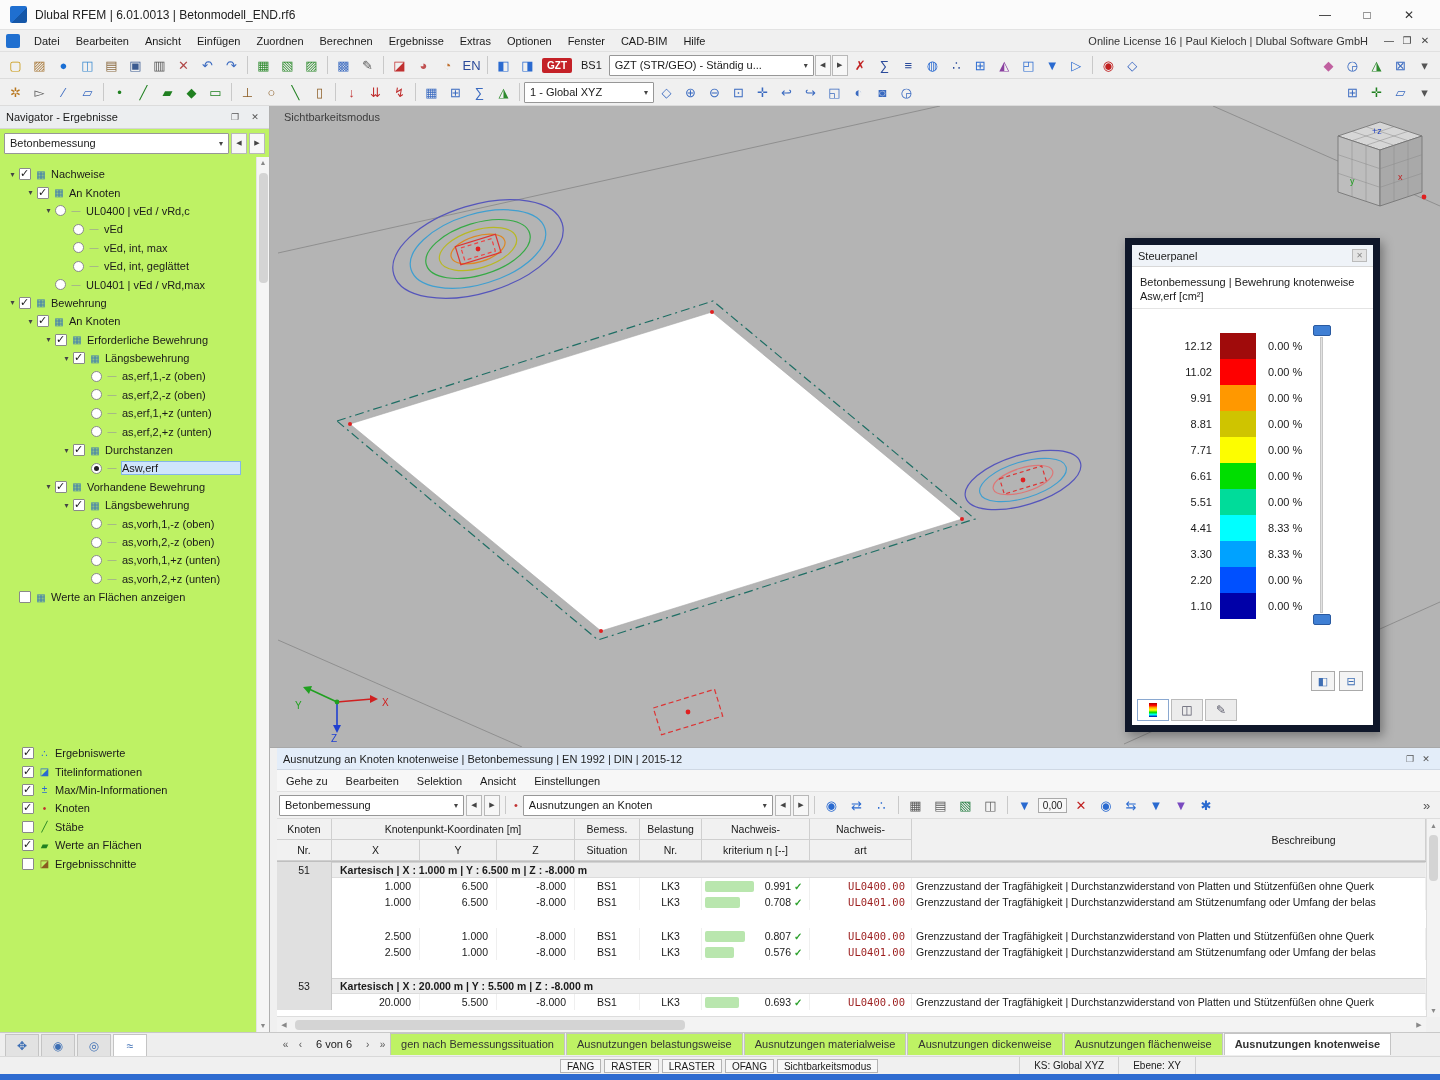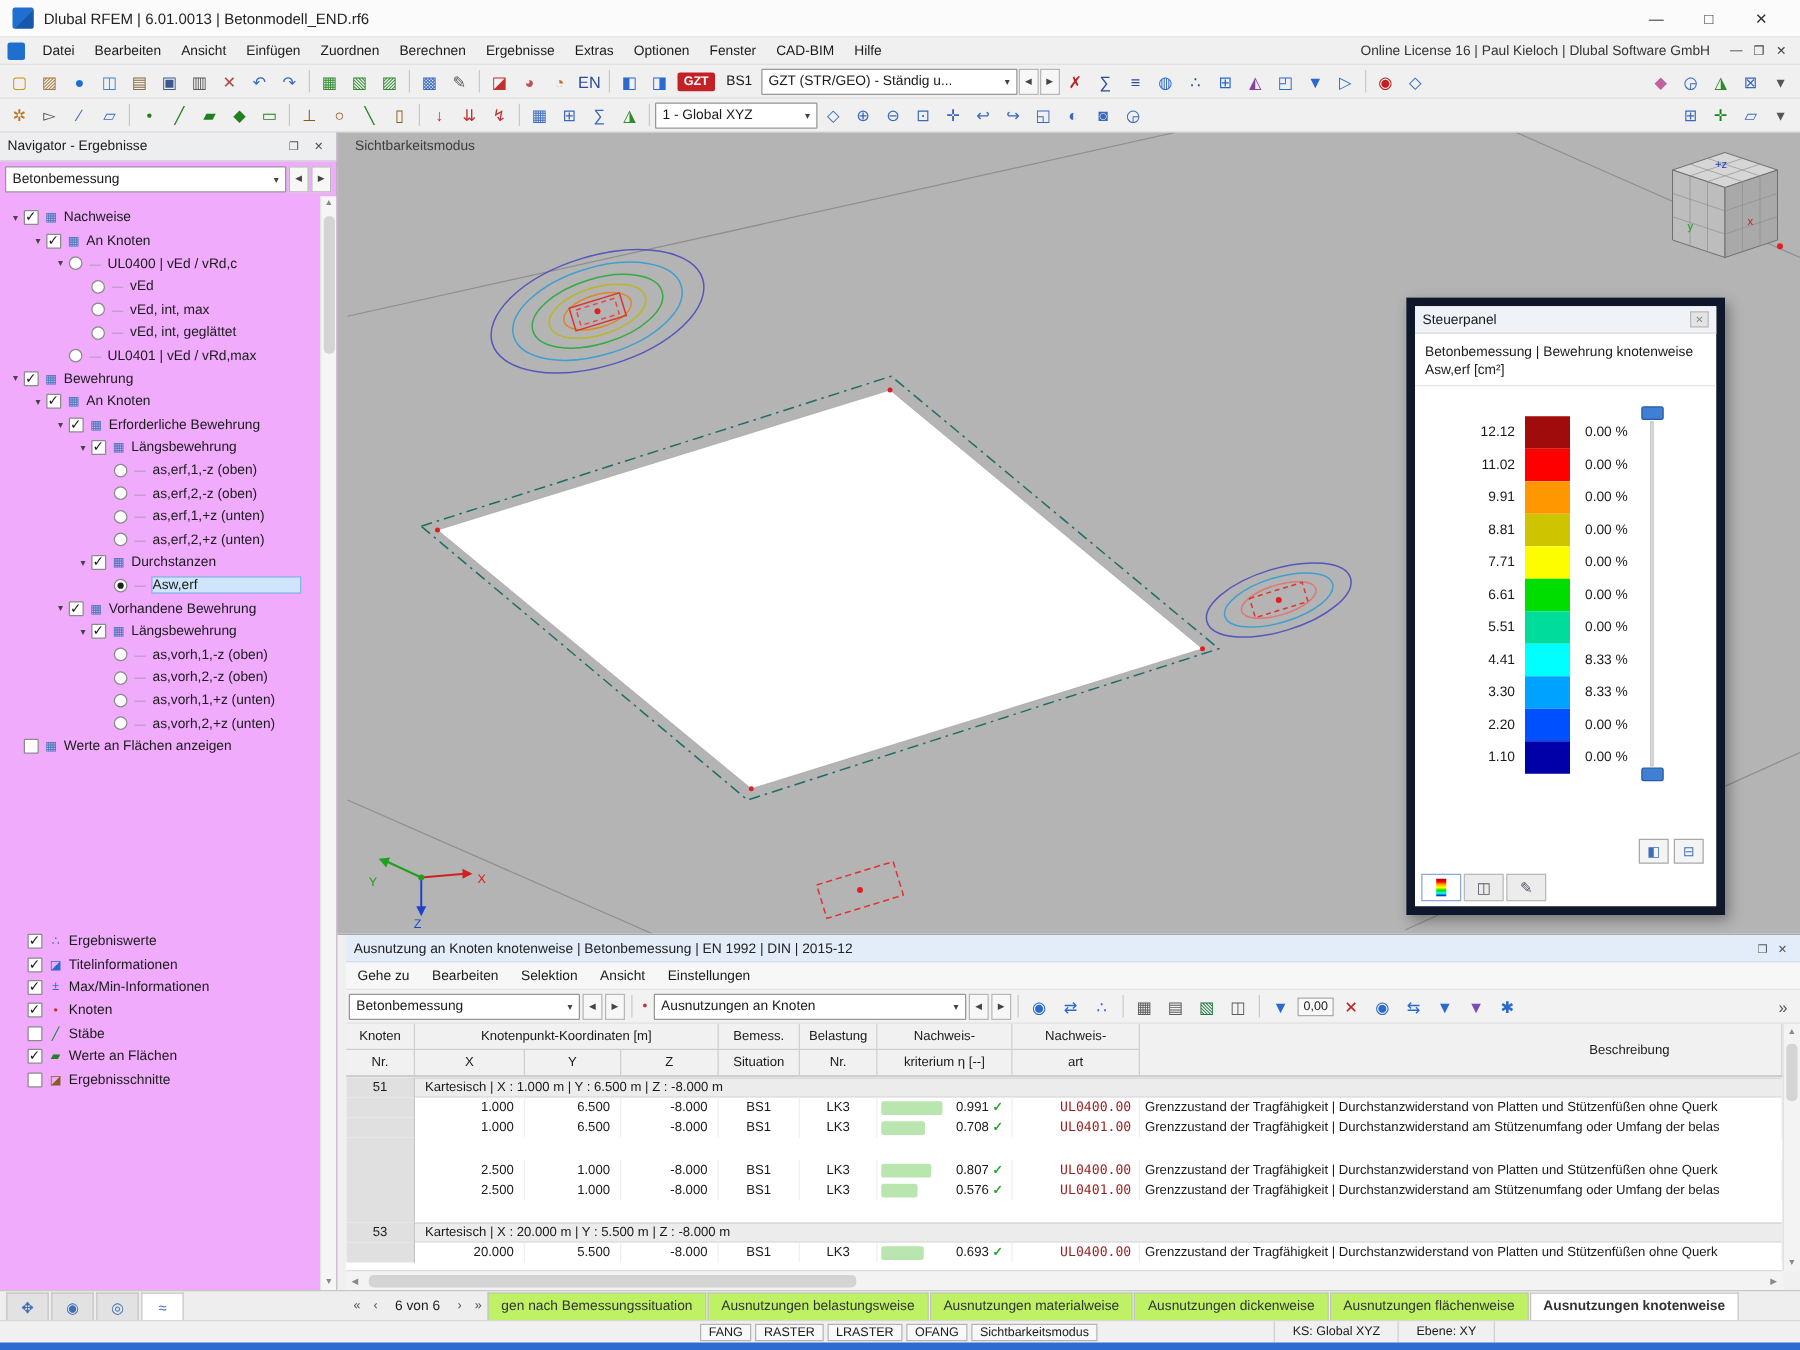--- a/index.html
+++ b/index.html
@@ -26,21 +26,21 @@
 .tsep{width:1px;height:18px;background:#c9c9c9;margin:0 3px;flex:none}
 .badge{background:#c42127;color:#fff;font-weight:bold;font-size:10px;padding:2px 5px;border-radius:2px;flex:none;margin:0 2px}
 .bs1{padding:0 6px;flex:none}
 .combo{height:21px;background:#fff;border:1px solid #979797;display:inline-flex;align-items:center;padding:0 5px;gap:6px;flex:none;border-radius:1px}
 .combo .cval{white-space:nowrap;overflow:hidden}
 .combo .dd{color:#444;font-size:8px}
 .navbtn{width:16px;height:21px;background:#f7f7f7;border:1px solid #b8b8b8;display:inline-flex;align-items:center;justify-content:center;font-size:7px;color:#444;flex:none}
 .tbgroup{display:flex;align-items:center;gap:1px}
 .tbgroup.right{margin-left:auto}
 
-.navigator{position:absolute;left:0;top:106px;width:270px;height:926px;background:#f0abfc;border-right:1px solid #b0b0b0}
+.navigator{position:absolute;left:0;top:106px;width:270px;height:926px;background:#bef264;border-right:1px solid #b0b0b0}
 .nav-header{position:absolute;top:0;left:0;right:0;height:23px;background:#eceef0;border-bottom:1px solid #d5d5d5;display:flex;align-items:center;padding:0 6px;gap:4px}
 .nav-header .ttl{flex:1}
 .nh-btn{width:16px;height:16px;display:flex;align-items:center;justify-content:center;color:#555;font-size:9px}
 .nav-combo{position:absolute;top:23px;left:0;right:0;height:28px;display:flex;align-items:center;padding:3px 4px;gap:2px}
 .nav-combo .combo{flex:1}
 .nav-tree{position:absolute;top:51px;left:0;right:13px;padding-top:8px;overflow:hidden}
 .trow{display:flex;align-items:center;height:18.4px}
 .l0{padding-left:6px}.l1{padding-left:24px}.l2{padding-left:42px}.l3{padding-left:60px}.l4{padding-left:78px}
 .lopt{padding-left:22px}
 .exp{width:13px;color:#444;font-size:8px;text-align:center;flex:none}
@@ -100,41 +100,41 @@
 .chip{border:1px solid #aaa;background:#f8f8f8;padding:1px 4px;font-size:10px;flex:none}
 .dock-body{position:relative;height:198px}
 .cols{display:grid;grid-template-columns:55px 88px 77px 78px 65px 62px 108px 102px 1fr}
 .thead{margin-right:14px;background:#f1f1f1;grid-auto-rows:21px;border-bottom:1px solid #bfbfbf}
 .hc{border-right:1px solid #cfcfcf;border-bottom:1px solid #cfcfcf;display:flex;align-items:center;justify-content:center;font-size:10.5px;overflow:hidden;white-space:nowrap}
 .hc.beschr{justify-content:center;padding-left:270px}
 .tbody{margin-right:14px;height:156px;overflow:hidden;background:#fff}
 .rw{height:16px;grid-auto-rows:16px}
 .rw .c{border-right:1px solid #efefef;overflow:hidden;font-size:10.5px}
 .c.nr{background:#e0e0e0;border-right:1px solid #c8c8c8;display:flex;align-items:center;justify-content:center}
-.gh{background:#ececec;font-weight:normal;display:flex;align-items:center;padding-left:8px;border-bottom:1px solid #dcdcdc;border-top:1px solid #d2d2d2;white-space:nowrap}
+.gh{background:#ececec;font-weight:bold;display:flex;align-items:center;padding-left:8px;border-bottom:1px solid #dcdcdc;border-top:1px solid #d2d2d2;white-space:nowrap}
 .num{display:flex;align-items:center;justify-content:flex-end;padding-right:8px}
 .ctr{display:flex;align-items:center;justify-content:center}
 .eta{display:flex;align-items:center;padding:0 3px}
 .ebar{height:11px;background:#b9e6ae;border-radius:2px;flex:none}
 .ev{flex:1;text-align:right;padding-right:3px}
 .eck{color:#2ba02b;font-weight:bold;width:12px;font-size:10px}
 .art{display:flex;align-items:center;justify-content:flex-end;padding-right:6px;font-family:"DejaVu Sans Mono",monospace;font-size:10px;color:#9b1c1c}
 .desc{display:flex;align-items:center;padding-left:4px;white-space:nowrap}
 .spr{height:18px;grid-auto-rows:18px}
 .vscroll{position:absolute;top:0;right:0;bottom:0;width:14px;background:#f3f3f3;border-left:1px solid #ddd}
 .vscroll .sar{position:absolute;left:0;width:13px;height:13px;color:#888;font-size:7px;text-align:center;line-height:13px}
 .vscroll .thumb{position:absolute;left:2px;top:16px;width:9px;height:46px;background:#d4d4d4;border-radius:4px}
 .hscroll{position:absolute;left:7px;right:14px;bottom:0;height:16px;background:#f3f3f3;border-top:1px solid #ddd;display:flex;align-items:center}
 .hscroll .sar{width:14px;color:#888;font-size:7px;text-align:center;flex:none}
 .hscroll .thumb{width:390px;height:10px;background:#d4d4d4;border-radius:4px;margin-left:4px}
 
 .navtabs{position:absolute;left:0;top:1032px;width:270px;height:24px;background:#eee;border-top:1px solid #c8c8c8;display:flex;align-items:flex-end;padding-left:5px}
 .ntab{width:34px;height:22px;border:1px solid #c4c4c4;border-bottom:none;background:#e2e2e2;display:flex;align-items:center;justify-content:center;color:#3c6eb4;font-size:12px;margin-right:2px}
 .ntab.active{background:#fff}
-.docktabs{position:absolute;left:270px;top:1032px;width:1170px;height:24px;background:#eee;border-top:1px solid #c8c8c8;display:flex;align-items:center;padding-left:8px;overflow:hidden}
+.docktabs{position:absolute;left:270px;top:1032px;width:1170px;height:24px;background:#eee;border-top:1px solid #c8c8c8;display:flex;align-items:flex-start;padding-left:8px;overflow:hidden}
 .pgbtn{width:15px;height:22px;display:flex;align-items:center;justify-content:center;color:#555;font-size:10px;flex:none}
 .pginfo{padding:0 8px;line-height:22px;white-space:nowrap;flex:none}
 .dtab{height:22px;line-height:21px;padding:0 10px;background:#bef264;border:1px solid #c4c4c4;border-bottom:none;margin-right:1px;white-space:nowrap;color:#333;flex:none}
 .dtab.active{background:#fff;font-weight:bold}
 
 .statusbar{position:absolute;left:0;top:1056px;width:1440px;height:18px;background:#f0f0f0;border-top:1px solid #d8d8d8;display:flex;align-items:center;font-size:10px}
 .sb-space{width:560px;flex:none}
 .sb-chip{border:1px solid #b4b4b4;background:#f8f8f8;padding:0 6px;margin-right:3px;height:14px;line-height:13px;white-space:nowrap}
 .sb-right{margin-left:auto;display:flex;align-items:center;height:100%}
 .sb-cell{padding:0 14px;border-left:1px solid #d0d0d0;height:100%;display:flex;align-items:center;white-space:nowrap}

